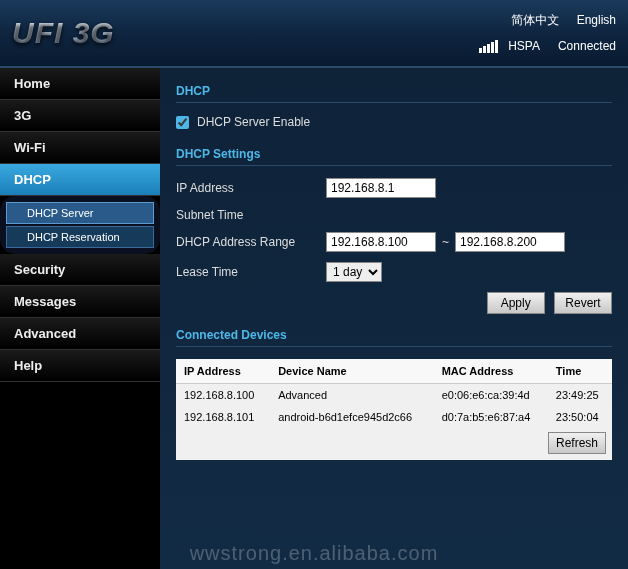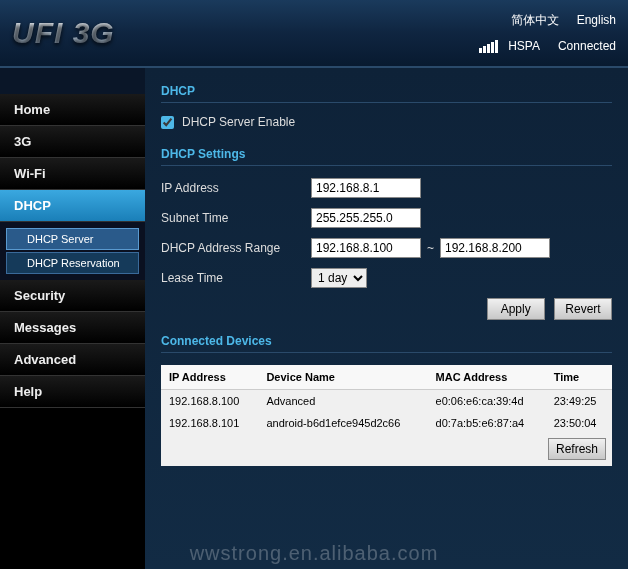--- a/index.html
+++ b/index.html
@@ -43,24 +43,23 @@
   .lang-row { margin-bottom: 10px; font-size: 12px; }
   .lang-row span { margin-left: 14px; cursor: pointer; }
   .status-row { display: flex; align-items: center; gap: 18px; justify-content: flex-start; }
   .signal { display: inline-flex; align-items: flex-end; gap: 1px; margin-right: 4px; }
   .signal span { background: #fff; width: 3px; display: inline-block; }
   .signal span:nth-child(1){height:5px} .signal span:nth-child(2){height:7px}
   .signal span:nth-child(3){height:9px} .signal span:nth-child(4){height:11px}
   .signal span:nth-child(5){height:13px}
   .content { display: flex; height: calc(100% - 68px); }
   .sidebar {
-    width: 145px;
+    width: 160px;
     background: #000;
     flex-shrink: 0;
-    margin-top: 26px;
   }
   .nav-item {
     padding: 8px 14px;
     border-bottom: 1px solid #333;
     font-size: 13px;
     font-weight: bold;
     color: #eee;
     cursor: pointer;
     background: linear-gradient(to bottom, #1a1a1a 0%, #000 100%);
   }
@@ -74,21 +73,21 @@
     color: #fff;
     border: 1px solid #3a6a9a;
     margin: 2px 6px;
     cursor: pointer;
     background: #153a5a;
   }
   .sub-item.active {
     background: #2a5a8a;
     border-color: #5a9ad0;
   }
-  .sub-wrap { background: #0a1020; padding: 4px 0; }
+  .sub-wrap { background: #0a1020; padding: 4px 0; border-radius: 15px; }
   .main {
     flex: 1;
     padding: 10px 16px;
     background: linear-gradient(to bottom, #0e2238 0%, #122b44 100%);
     overflow: auto;
   }
   .section-title {
     color: #4db8e8;
     font-size: 12px;
     font-weight: bold;
@@ -187,21 +186,20 @@
     </div>
 
     <div class="section-title">DHCP Settings</div>
 
     <div class="form-row">
       <div class="form-label">IP Address</div>
       <input type="text" value="192.168.8.1" style="">
     </div>
     <div class="form-row">
       <div class="form-label">Subnet Time</div>
-      <input type="text" value="255.255.255.0" style="">
     </div>
     <div class="form-row">
       <div class="form-label">DHCP Address Range</div>
       <input type="text" value="192.168.8.100" style="">
       <span class="tilde">~</span>
       <input type="text" value="192.168.8.200" style="">
     </div>
     <div class="form-row">
       <div class="form-label">Lease Time</div>
       <select>

